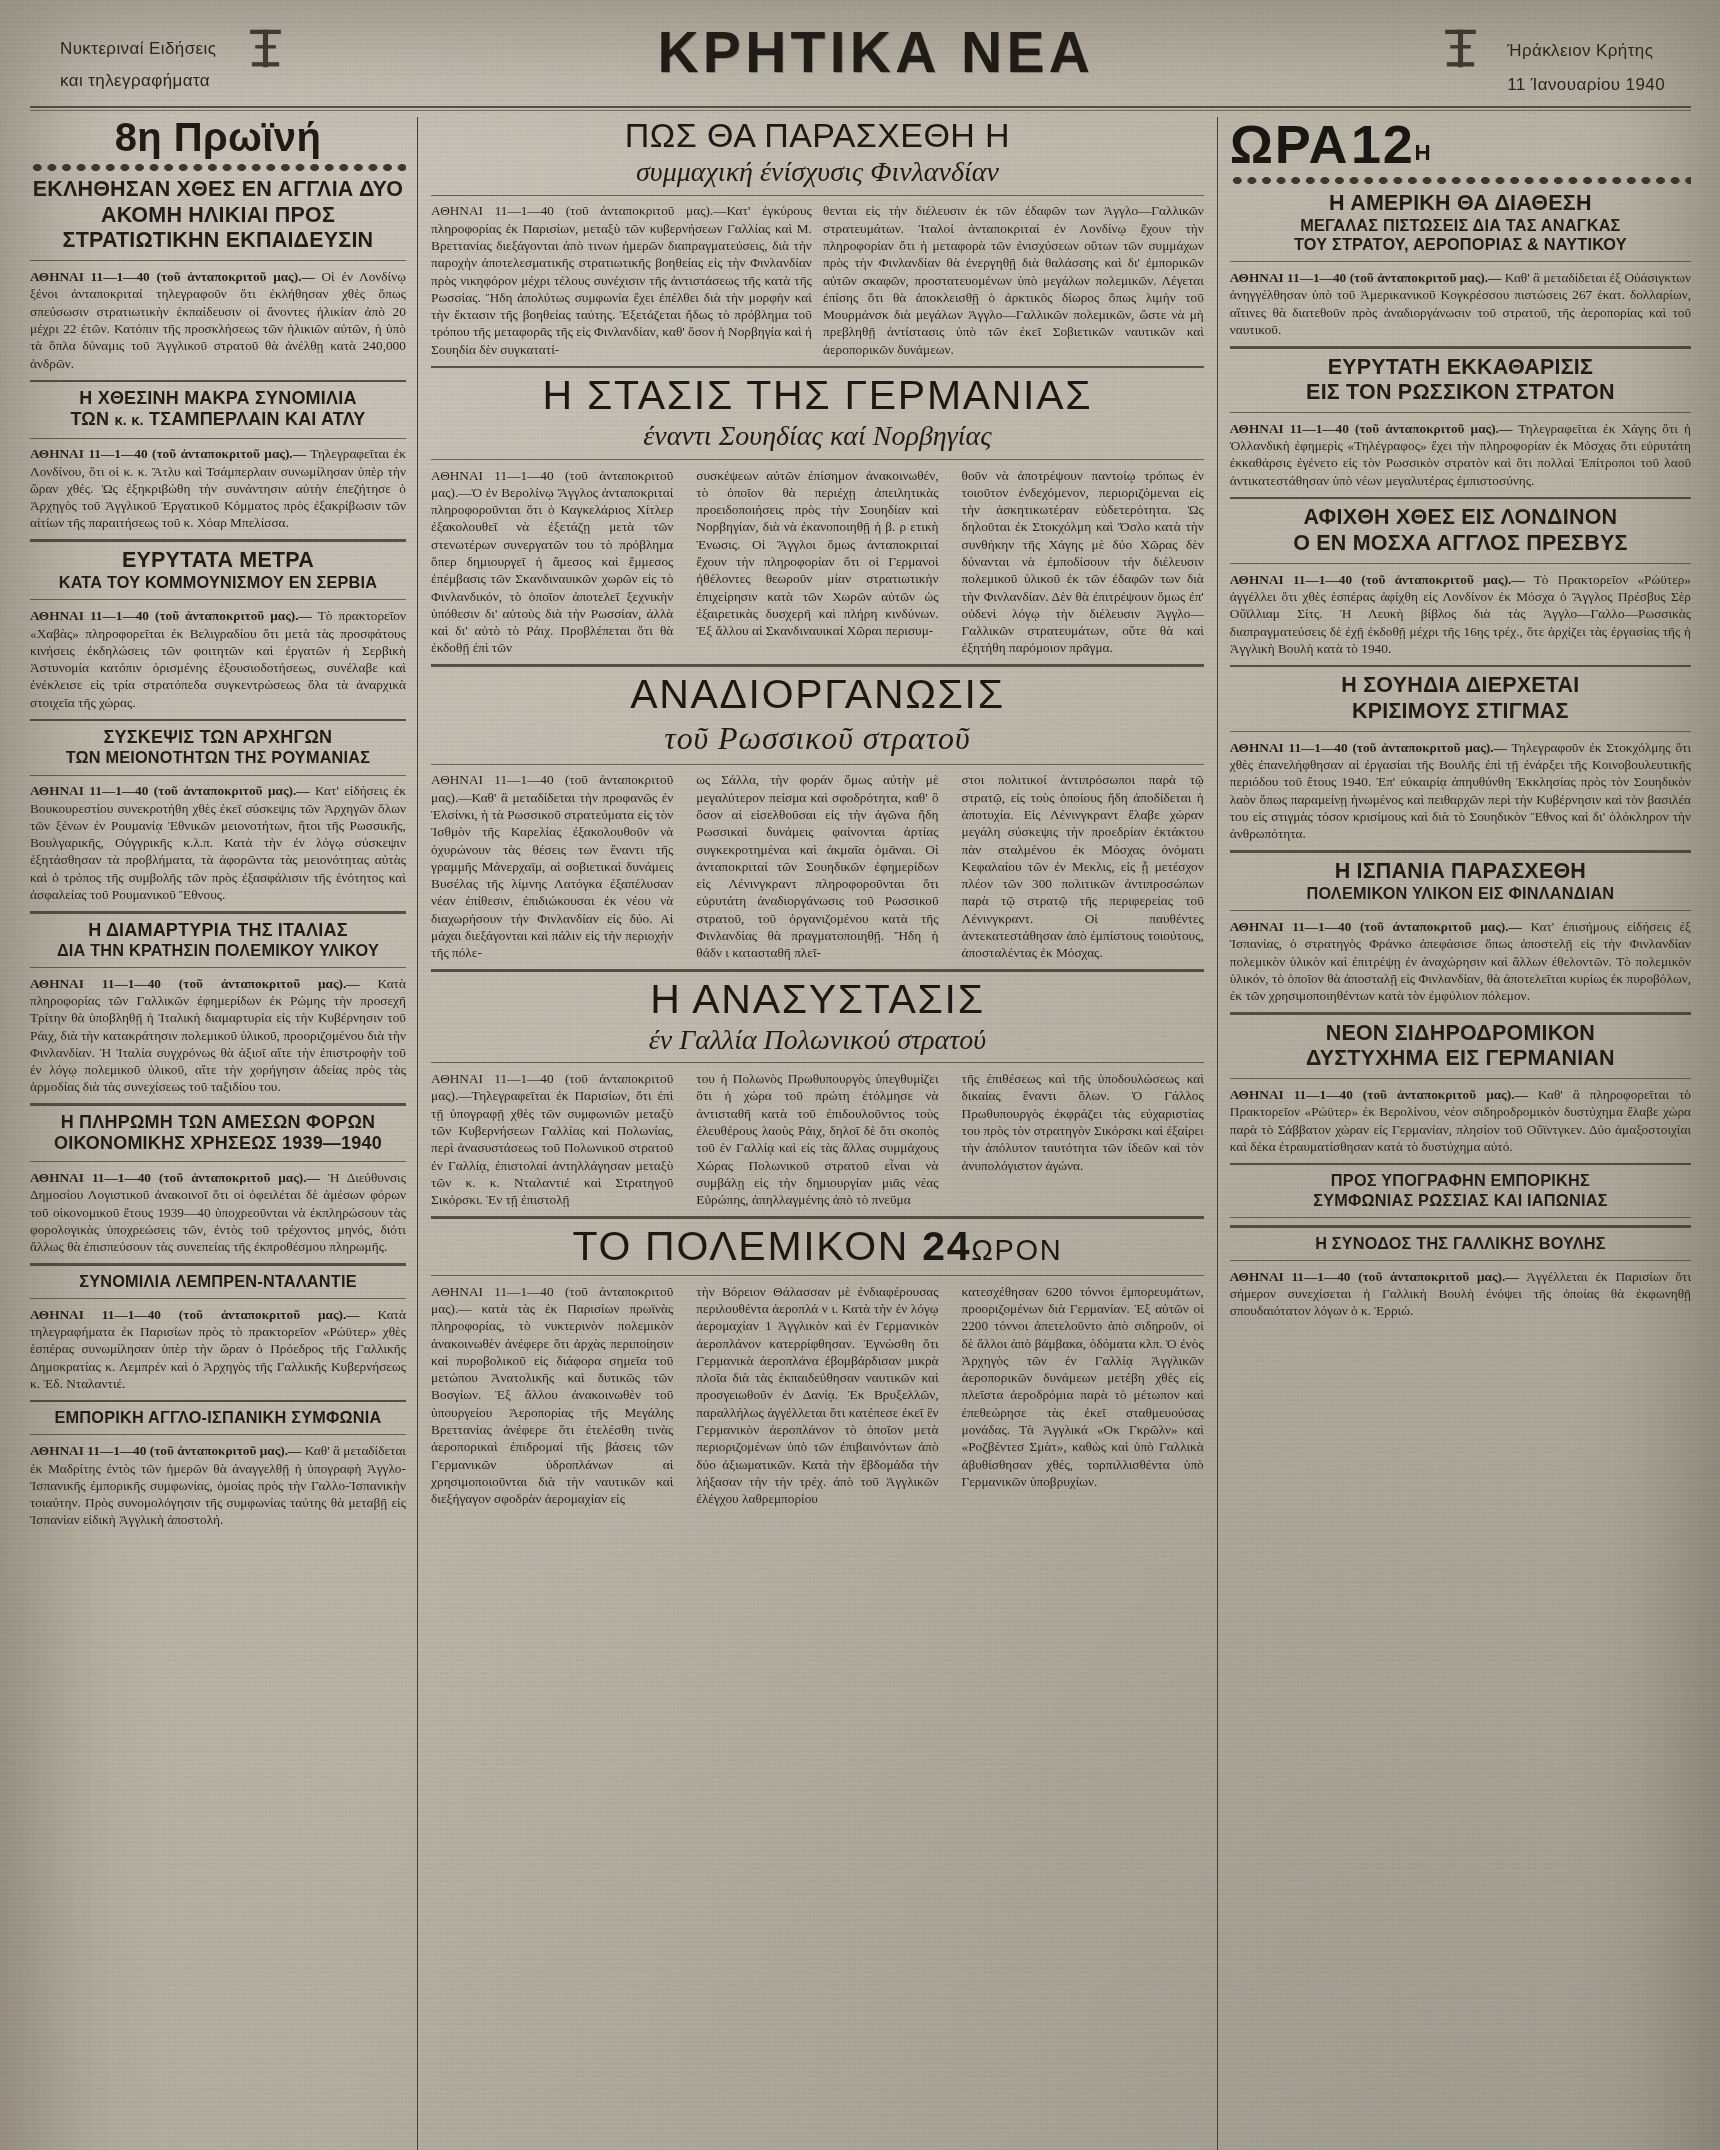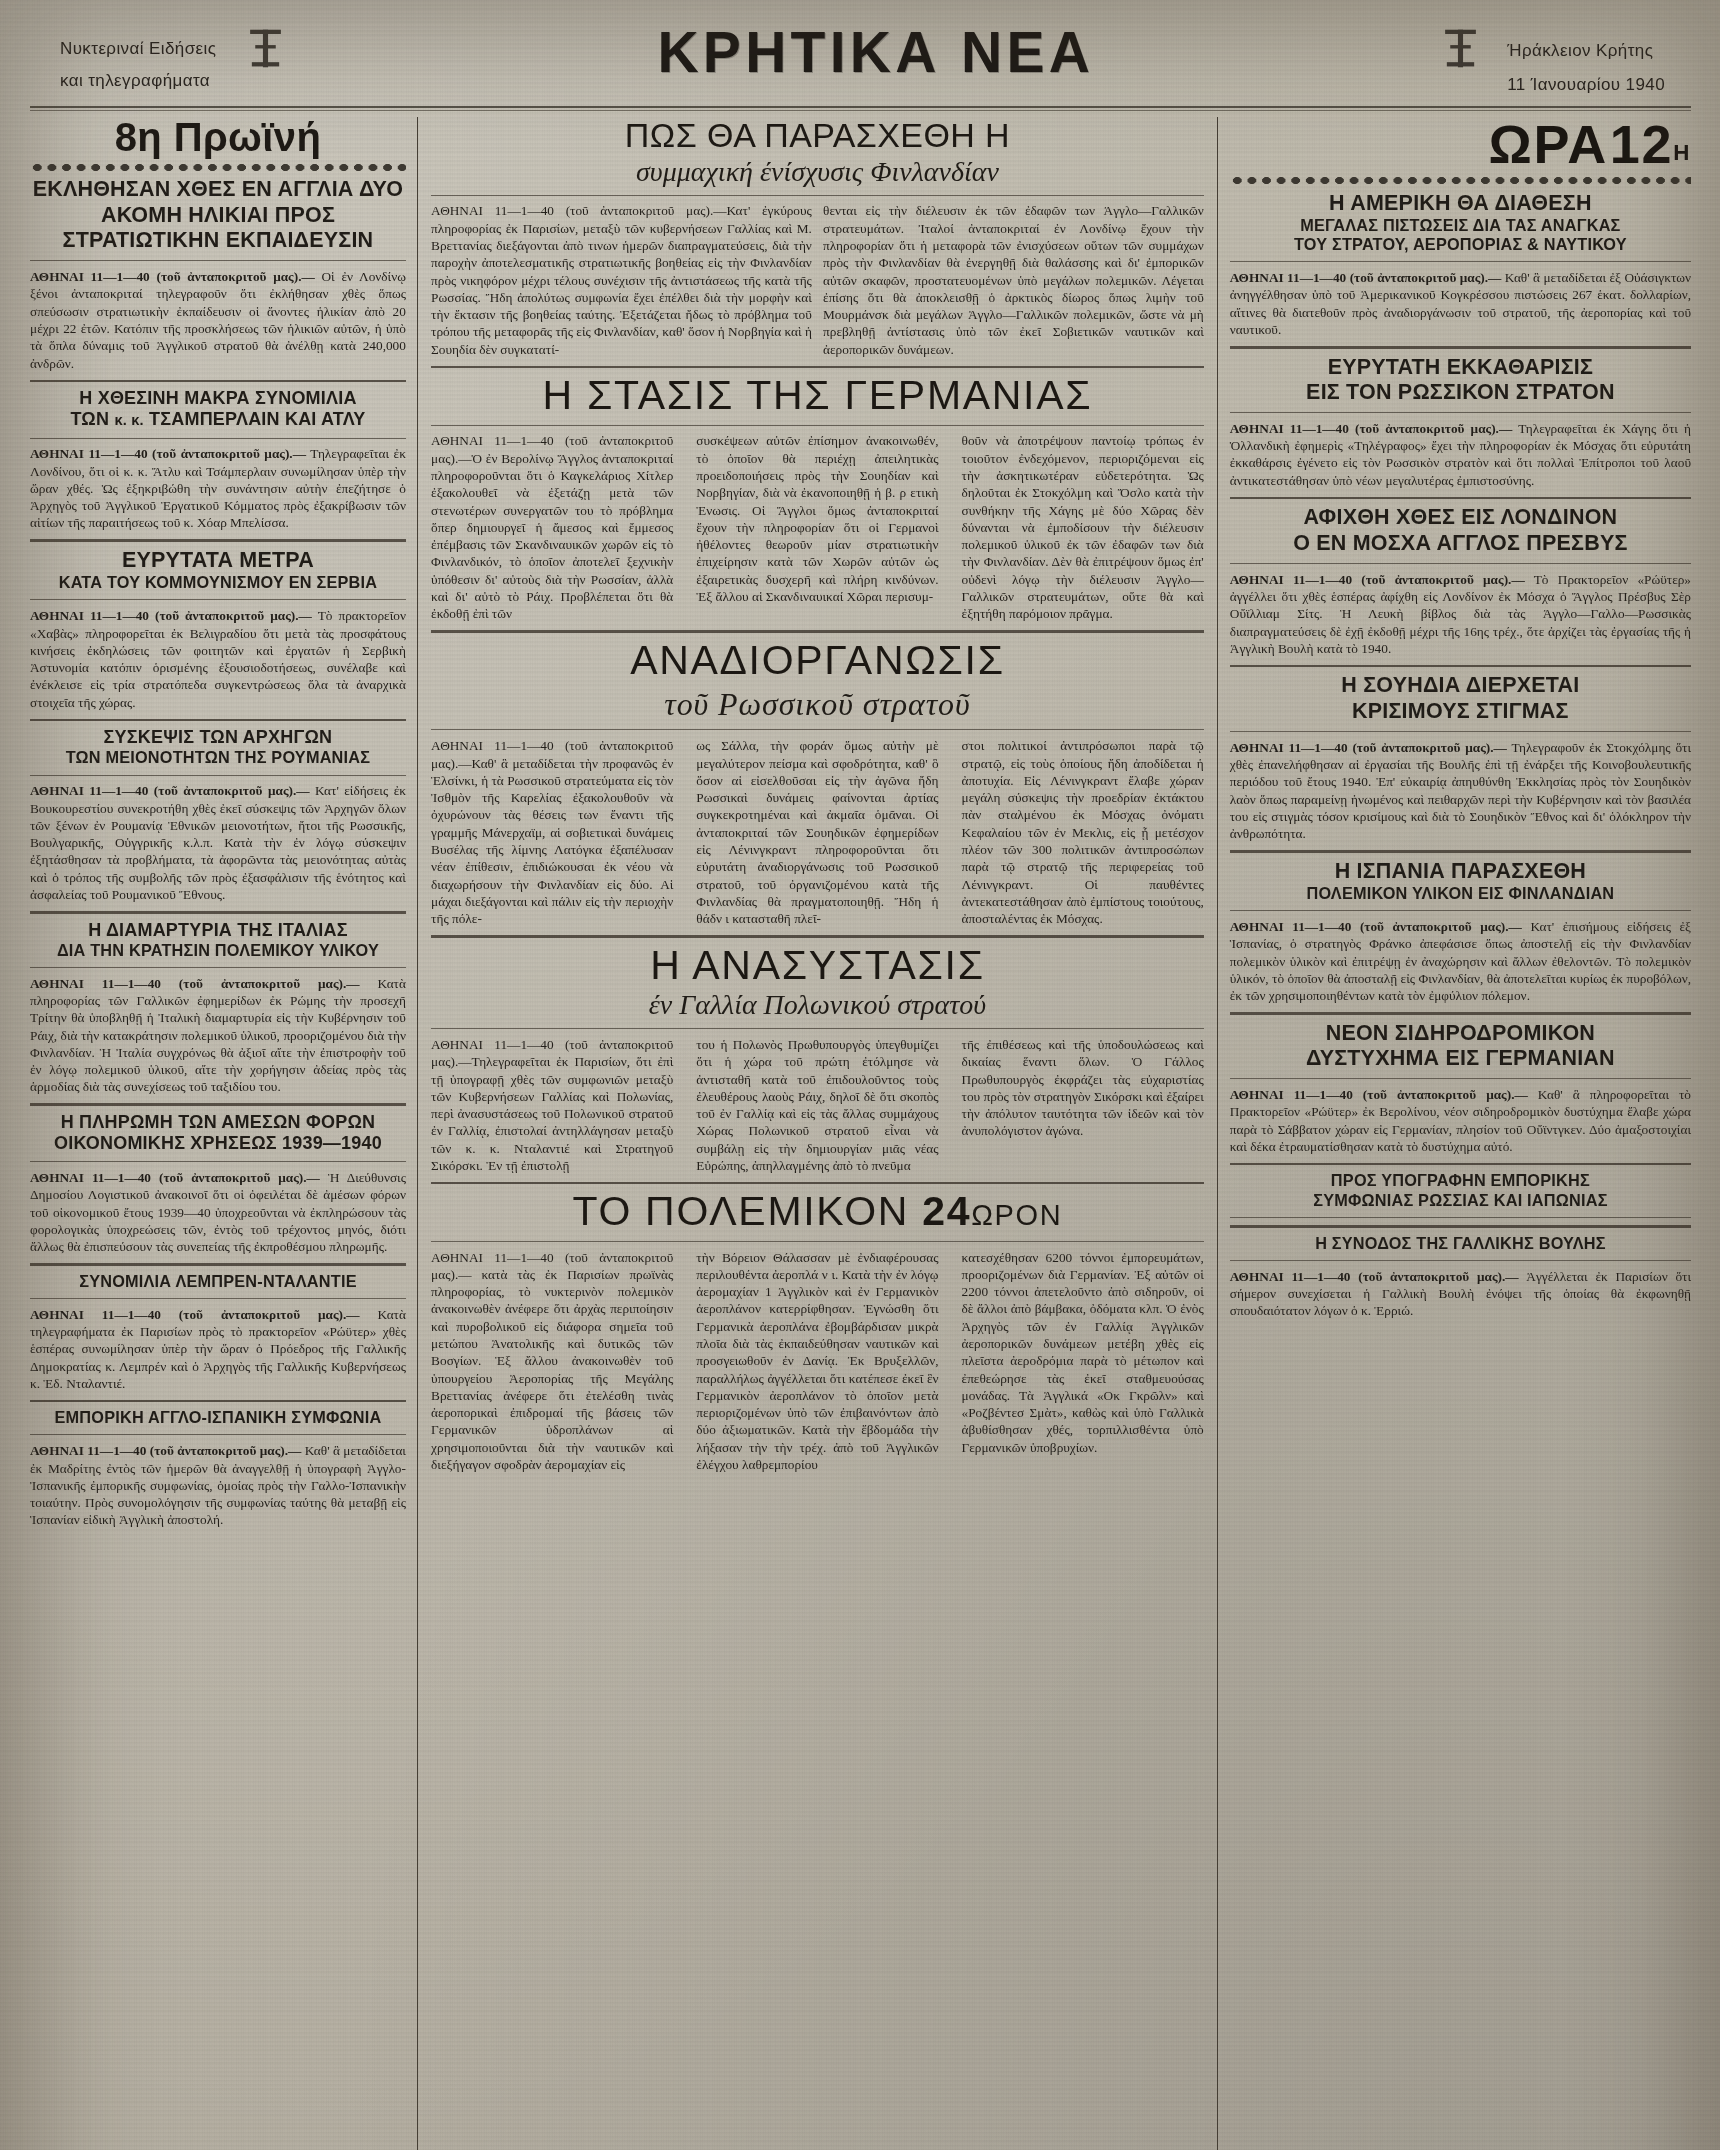--- a/index.html
+++ b/index.html
@@ -155,21 +155,21 @@
     text-align:justify;
     color:#231f1a;
     hyphens:auto;
   }
   .two-sub { display:flex; gap:11.2px; }
   .two-sub > div { flex:1; }
   .three-sub { display:flex; gap:23px; }
   .three-sub > div { flex:1; }
   .lead { font-weight:bold; }
 
-  .ora-box { text-align:right; }
+  .ora-box { text-align:left; }
   .ora {
     font-family:"Liberation Sans", sans-serif;
     font-weight:bold;
     font-size:54px;
     letter-spacing:1.7px;
     color:#1b1712;
     line-height:1;
   }
 
   .sec { margin-bottom:2.6px; }
@@ -326,20 +326,21 @@
         <div class="two-sub">
           <div class="body-txt">ΑΘΗΝΑΙ 11—1—40 (τοῦ ἀνταποκριτοῦ μας).—Κατ' ἐγκύρους πληροφορίας ἐκ Παρισίων, μεταξὺ τῶν κυβερνήσεων Γαλλίας καὶ Μ. Βρεττανίας διεξάγονται ἀπὸ τινων ἡμερῶν διαπραγματεύσεις, διὰ τὴν παροχὴν ἀποτελεσματικῆς στρατιωτικῆς βοηθείας εἰς τὴν Φινλανδίαν πρὸς νικηφόρον μέχρι τέλους συνέχισιν τῆς ἀντιστάσεως τῆς κατὰ τῆς Ρωσσίας. Ἤδη ἀπολύτως συμφωνία ἔχει ἐπέλθει διὰ τὴν μορφὴν καὶ τὴν ἔκτασιν τῆς βοηθείας ταύτης. Ἐξετάζεται ἤδως τὸ πρόβλημα τοῦ τρόπου τῆς μεταφορᾶς τῆς εἰς Φινλανδίαν, καθ' ὅσον ἡ Νορβηγία καὶ ἡ Σουηδία δὲν συγκατατί-</div>
           <div class="body-txt">θενται εἰς τὴν διέλευσιν ἐκ τῶν ἐδαφῶν των Ἀγγλο—Γαλλικῶν στρατευμάτων. Ἰταλοί ἀνταποκριταί ἐν Λονδίνῳ ἔχουν τὴν πληροφορίαν ὅτι ἡ μεταφορὰ τῶν ἐνισχύσεων οὕτων τῶν συμμάχων πρὸς τὴν Φινλανδίαν θὰ ἐνεργηθῇ διὰ θαλάσσης καὶ δι' ἐμπορικῶν αὐτῶν σκαφῶν, προστατευομένων ὑπὸ μεγάλων πολεμικῶν. Λέγεται ἐπίσης ὅτι θὰ ἀποκλεισθῇ ὁ ἀρκτικὸς δίωρος ὅπως λιμὴν τοῦ Μουρμάνσκ διὰ μεγάλων Ἀγγλο—Γαλλικῶν πολεμικῶν, ὥστε νὰ μὴ πρεβληθῇ ἀντίστασις ὑπὸ τῶν ἐκεῖ Σοβιετικῶν ναυτικῶν καὶ ἀεροπορικῶν δυνάμεων.</div>
         </div>
       </div>
 
       <div class="hr-thick"></div>
 
       <div class="sec">
         <div class="hl-sans-xl">Η ΣΤΑΣΙΣ ΤΗΣ ΓΕΡΜΑΝΙΑΣ</div>
+        <div class="hl-italic mt8">έναντι Σουηδίας καί Νορβηγίας</div>
         <div class="hr-thin"></div>
         <div class="three-sub">
           <div class="body-txt">ΑΘΗΝΑΙ 11—1—40 (τοῦ ἀνταποκριτοῦ μας).—Ὁ ἐν Βερολίνῳ Ἄγγλος ἀνταποκριταί πληροφοροῦνται ὅτι ὁ Καγκελάριος Χίτλερ ἐξακολουθεῖ νὰ ἐξετάζῃ μετὰ τῶν στενωτέρων συνεργατῶν του τὸ πρόβλημα ὅπερ δημιουργεῖ ἡ ἄμεσος καὶ ἔμμεσος ἐπέμβασις τῶν Σκανδιναυικῶν χωρῶν εἰς τὸ Φινλανδικόν, τὸ ὁποῖον ἀποτελεῖ ξεχνικὴν ὑπόθεσιν δι' αὐτοὺς διὰ τὴν Ρωσσίαν, ἀλλὰ καὶ δι' αὐτὸ τὸ Ράιχ. Προβλέπεται ὅτι θὰ ἐκδοθῇ ἐπὶ τῶν</div>
           <div class="body-txt">συσκέψεων αὐτῶν ἐπίσημον ἀνακοινωθέν, τὸ ὁποῖον θὰ περιέχῃ ἀπειλητικὰς προειδοποιήσεις πρὸς τὴν Σουηδίαν καὶ Νορβηγίαν, διὰ νὰ ἐκανοποιηθῇ ἡ β. ρ ετικὴ Ἐνωσις. Οἱ Ἄγγλοι ὅμως ἀνταποκριταί ἔχουν τὴν πληροφορίαν ὅτι οἱ Γερμανοὶ ἠθέλοντες θεωροῦν μίαν στρατιωτικὴν ἐπιχείρησιν κατὰ τῶν Χωρῶν αὐτῶν ὡς ἐξαιρετικὰς δυσχερῆ καὶ πλήρη κινδύνων. Ἐξ ἄλλου αἱ Σκανδιναυικαί Χῶραι περισυμ-</div>
           <div class="body-txt">θοῦν νὰ ἀποτρέψουν παντοίῳ τρόπως ἐν τοιοῦτον ἐνδεχόμενον, περιοριζόμεναι εἰς τὴν ἀσκητικωτέραν εὐδετερότητα. Ὡς δηλοῦται ἐκ Στοκχόλμη καὶ Ὄσλο κατὰ τὴν συνθήκην τῆς Χάγης μὲ δύο Χῶρας δὲν δύνανται νὰ ἐμποδίσουν τὴν διέλευσιν πολεμικοῦ ὑλικοῦ ἐκ τῶν ἐδαφῶν των διὰ τὴν Φινλανδίαν. Δὲν θὰ ἐπιτρέψουν ὅμως ἐπ' οὐδενὶ λόγῳ τὴν διέλευσιν Ἀγγλο—Γαλλικῶν στρατευμάτων, οὕτε θὰ καὶ ἐξητήθη παρόμοιον πρᾶγμα.</div>
         </div>
       </div>
 
       <div class="hr-thick"></div>
 

